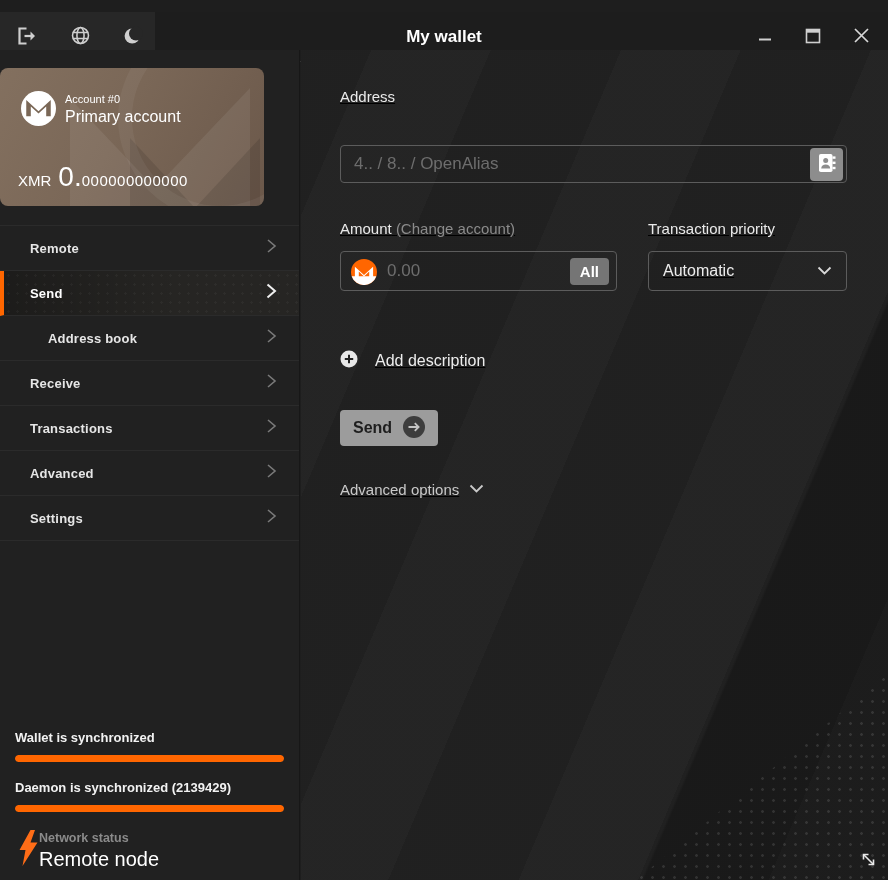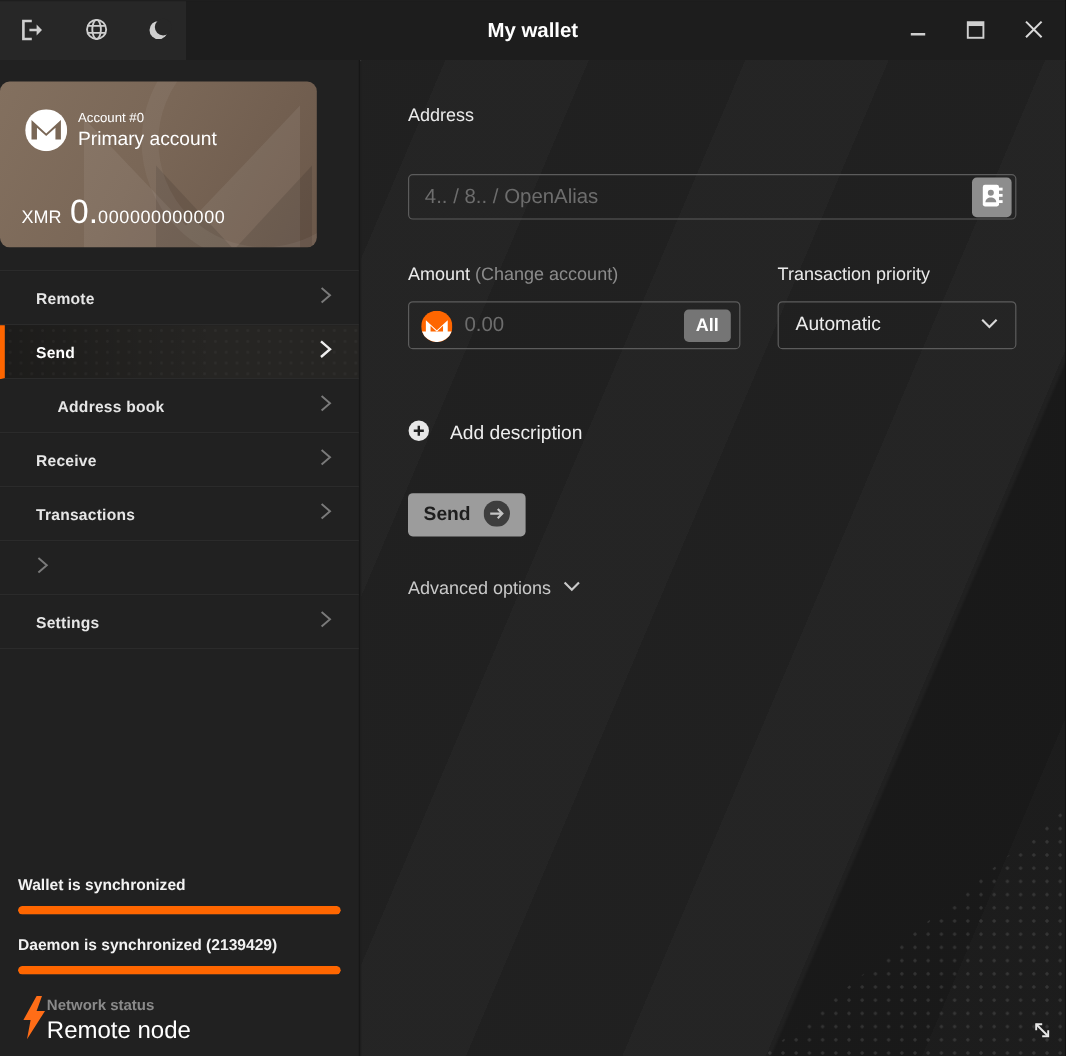--- a/index.html
+++ b/index.html
@@ -2,21 +2,21 @@
 <html><head>
 <meta charset="utf-8">
 <style>
   * { box-sizing: border-box; margin: 0; padding: 0; }
   html,body { background:#000; }
   body { font-family:"Liberation Sans", sans-serif; }
 
   #window { position:relative; width:888px; height:880px; background:#1e1e1e; overflow:hidden; }
 
   
-  .titlebar { position:absolute; top:1px; left:0; right:0; height:50px; background:#1d1d1d; border-bottom:1px solid #333; }
+  .titlebar { position:absolute; top:12px; left:0; right:0; height:50px; background:#1d1d1d; border-bottom:1px solid #333; }
   .titlebar-left { position:absolute; left:0; top:0; width:155px; height:50px; background:#272727;
                    display:flex; align-items:center; padding-left:14px; gap:28px; }
   .tb-icon-btn { background:none; border:none; cursor:pointer; display:flex; align-items:center; padding:2px; }
   .title-center { position:absolute; left:0; right:0; top:0; height:50px; display:flex; align-items:center; justify-content:center;
                   color:#ffffff; font-size:17px; font-weight:bold; pointer-events:none; }
   .win-controls { position:absolute; right:10px; top:0; height:50px; display:flex; align-items:center; gap:14px; }
   .win-btn { background:none; border:none; cursor:pointer; width:34px; height:34px; display:flex; align-items:center; justify-content:center; }
 
   
   .sidebar { position:absolute; left:0; top:50px; width:300px; bottom:0; background:#212121; border-right:1px solid #171717; }
@@ -53,21 +53,21 @@
   .net-text { padding-top:1px; }
   .net-label { font-size:12.5px; font-weight:bold; color:#8a8a8a; }
   .net-value { font-size:20px; color:#ffffff; margin-top:3px; }
 
   
   .main { position:absolute; left:301px; top:50px; right:0; bottom:0; background:#222222;
     background-image:
       linear-gradient(293deg, rgba(0,0,0,0.22) 0 26%, rgba(0,0,0,0) 26.3%),
       repeating-linear-gradient(293deg, rgba(255,255,255,0.012) 0 110px, rgba(0,0,0,0.05) 110px 230px);
   }
-  .main-inner { position:absolute; left:39px; right:41px; top:0; }
+  .main-inner { position:absolute; left:39px; right:41px; top:0;text-decoration:underline; }
 
   .field-label { font-size:15px; color:#eaeaea; }
   .hint { color:#8b8b8b; }
 
   #address-label { margin-top:38px; margin-bottom:14px; }
   .address-box { position:relative; height:38px; border:1px solid #5c5c5c; border-radius:4px;margin-top:40px; }
   .text-input { position:absolute; inset:0; width:100%; height:100%; background:transparent; border:none; outline:none;
                 color:#dddddd; font-size:17px; font-family:inherit; padding:0 52px 0 13px; }
   .text-input::placeholder { color:#6d6d6d; opacity:1; }
   .book-btn { position:absolute; right:3px; top:2px; width:33px; height:33px; background:#8d8d8d; border:none;
@@ -204,20 +204,21 @@
               <path d="M2 2l7 6-7 6" stroke="#7a7a7a" stroke-width="1.6" fill="none"></path>
             </svg></span>
       </div>
       <div class="menu-item">
         <span class="mi-label">Transactions</span>
         <span><svg width="11" height="16">
               <path d="M2 2l7 6-7 6" stroke="#7a7a7a" stroke-width="1.6" fill="none"></path>
             </svg></span>
       </div>
       <div class="menu-item">
+        <span class="mi-label">Advanced</span>
         <span><svg width="11" height="16">
               <path d="M2 2l7 6-7 6" stroke="#7a7a7a" stroke-width="1.6" fill="none"></path>
             </svg></span>
       </div>
       <div class="menu-item">
         <span class="mi-label">Settings</span>
         <span><svg width="11" height="16">
               <path d="M2 2l7 6-7 6" stroke="#7a7a7a" stroke-width="1.6" fill="none"></path>
             </svg></span>
       </div>

